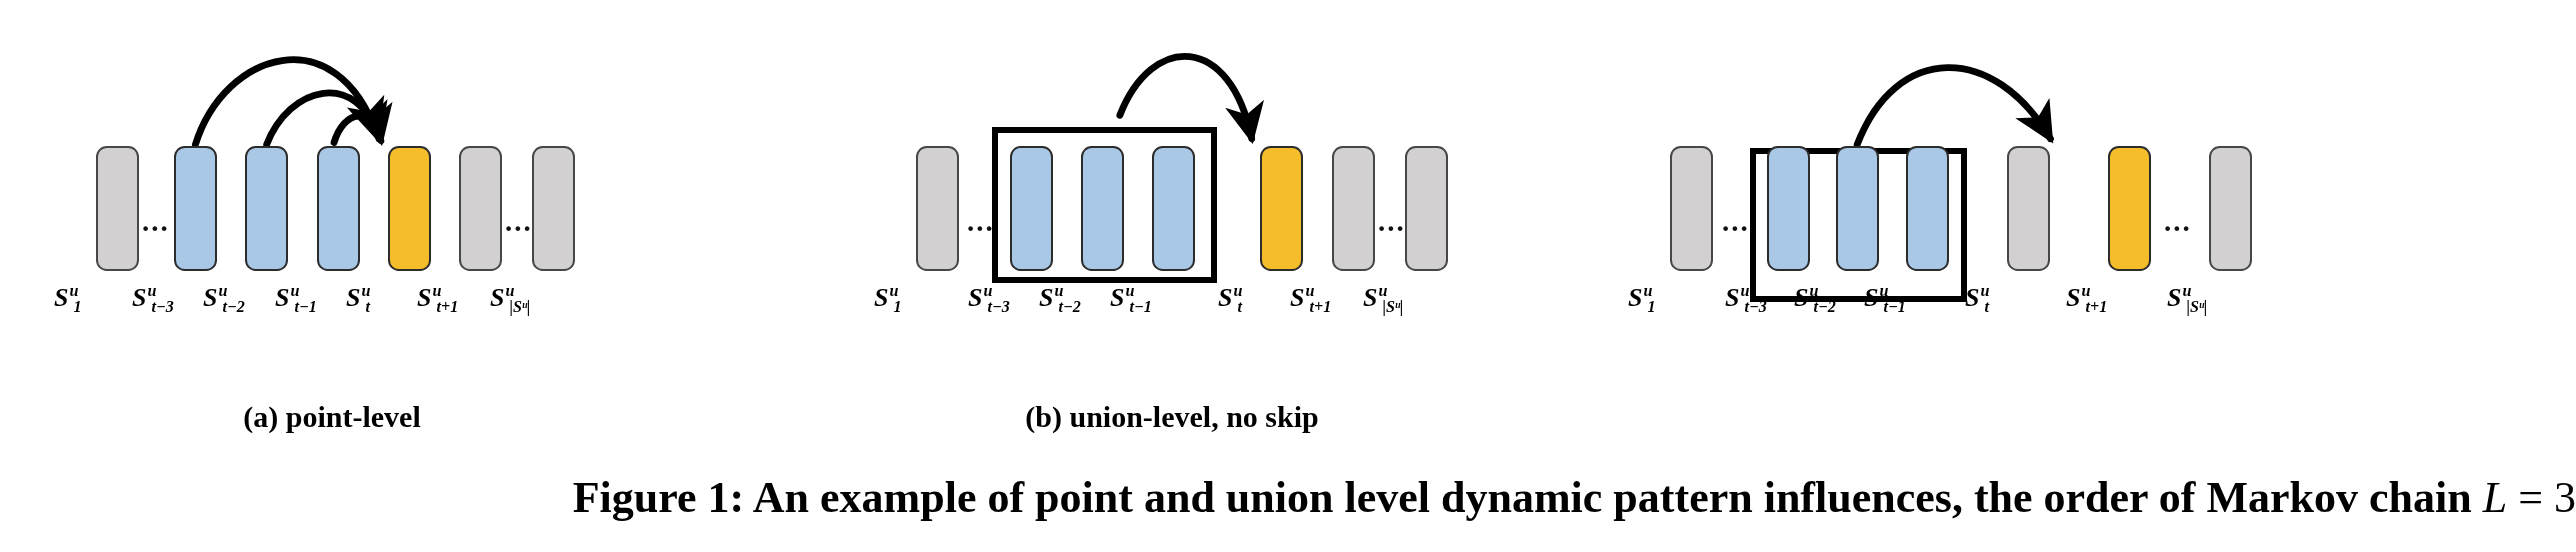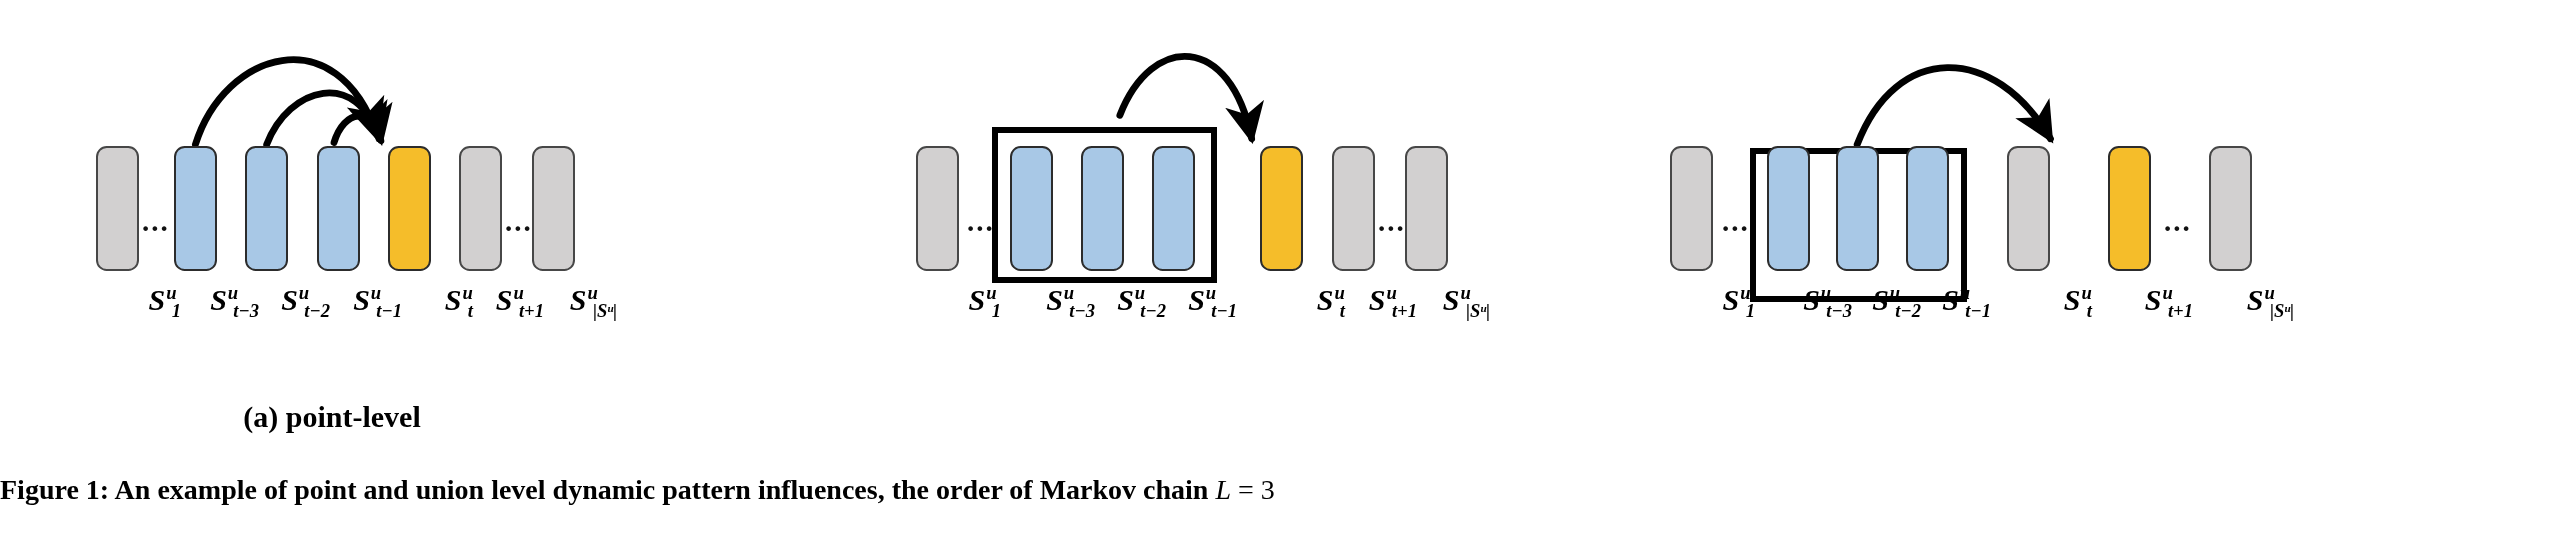--- a/index.html
+++ b/index.html
@@ -50,25 +50,25 @@
     position:absolute;
     border:6.8px solid #000000;
     box-sizing:border-box;
     background:transparent;
   }
 
   .labels{position:absolute;left:0;top:285px;height:59px;}
   .label{
     position:absolute;
     width:127px;
-    text-align:right;
+    text-align:left;
     font-family:"Liberation Serif", serif;
     font-style:italic;
     font-weight:700;
-    font-size:30px;
+    font-size:26px;
     line-height:1;
     white-space:nowrap;
   }
   .label .base{font-style:italic;font-weight:700;}
   .label sup{
     font-size:0.62em;
     font-style:italic;
     vertical-align:super;
     line-height:0;
     margin-left:1px;
@@ -90,24 +90,24 @@
     font-weight:700;
     font-size:30px;
     line-height:1;
     white-space:nowrap;
   }
 
   .fig-caption{
     position:absolute;
     left:0;top:475px;
     width:2576px;
-    text-align:left;
-    font-family:"Liberation Serif", serif;
-    font-weight:700;
-    font-size:28px;
+    text-align:right;
+    font-family:"Liberation Serif", serif;
+    font-weight:700;
+    font-size:44px;
     line-height:1.05;
     white-space:nowrap;
   }
   .fig-caption .mathit{font-style:italic;font-weight:400;}
   .fig-caption .mathnum{font-style:normal;font-weight:400;}
 </style>
 </head>
 <body>
 
 <div class="figure-root">
@@ -211,20 +211,21 @@
           <span class="base">S</span><sup>u</sup><sub>t</sub>
         </div>
         <div class="label" style="left:382px;">
           <span class="base">S</span><sup>u</sup><sub>t+1</sub>
         </div>
         <div class="label" style="left:455px;">
           <span class="base">S</span><sup>u</sup><sub>|Sᵘ|</sub>
         </div>
       </div>
 
+      <div class="subcaption" style="left:-107px;">(b) union-level, no skip</div>
     </div>
 
     <div class="panel panel-c">
       <svg class="svg-layer" viewBox="0 0 880 470" preserveAspectRatio="none">
         <defs>
           <marker id="ah-c" markerWidth="7" markerHeight="7" refX="5.2" refY="3.2" orient="auto" markerUnits="strokeWidth">
             <path d="M0,0.3 L6,3.2 L0,6.1 L1.6,3.2 Z" fill="#000"></path>
           </marker>
         </defs>
         <path d="M 202 148 C 242 44, 342 44, 400 142" fill="none" stroke="#000" stroke-width="7" stroke-linecap="round" marker-end="url(#ah-c)"></path>

